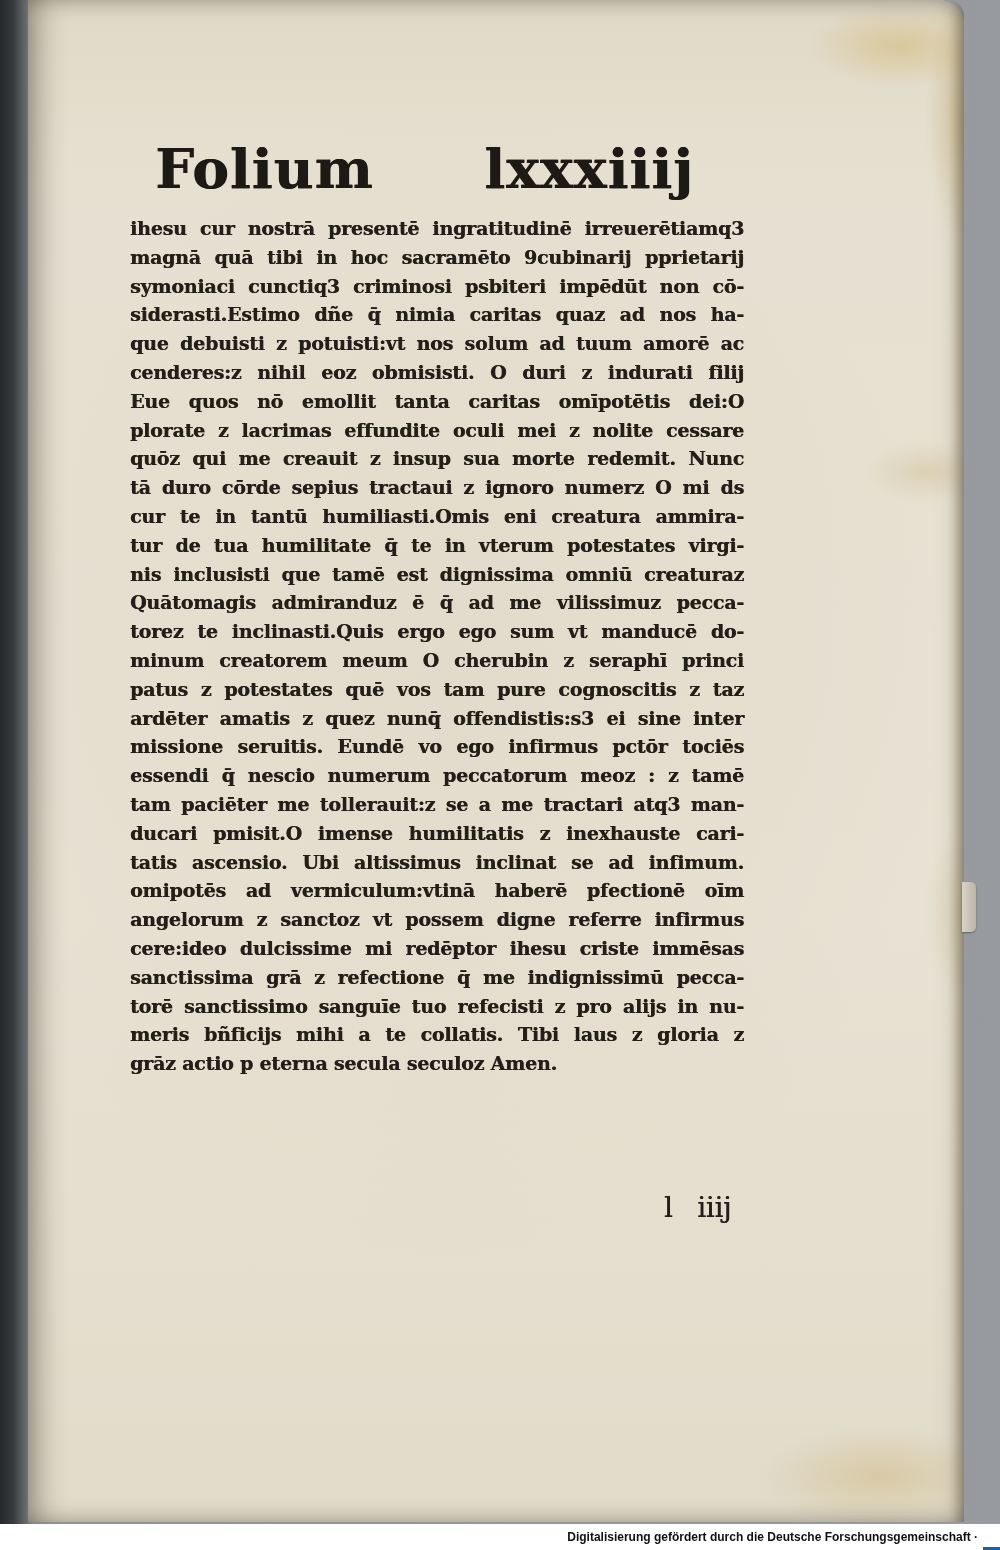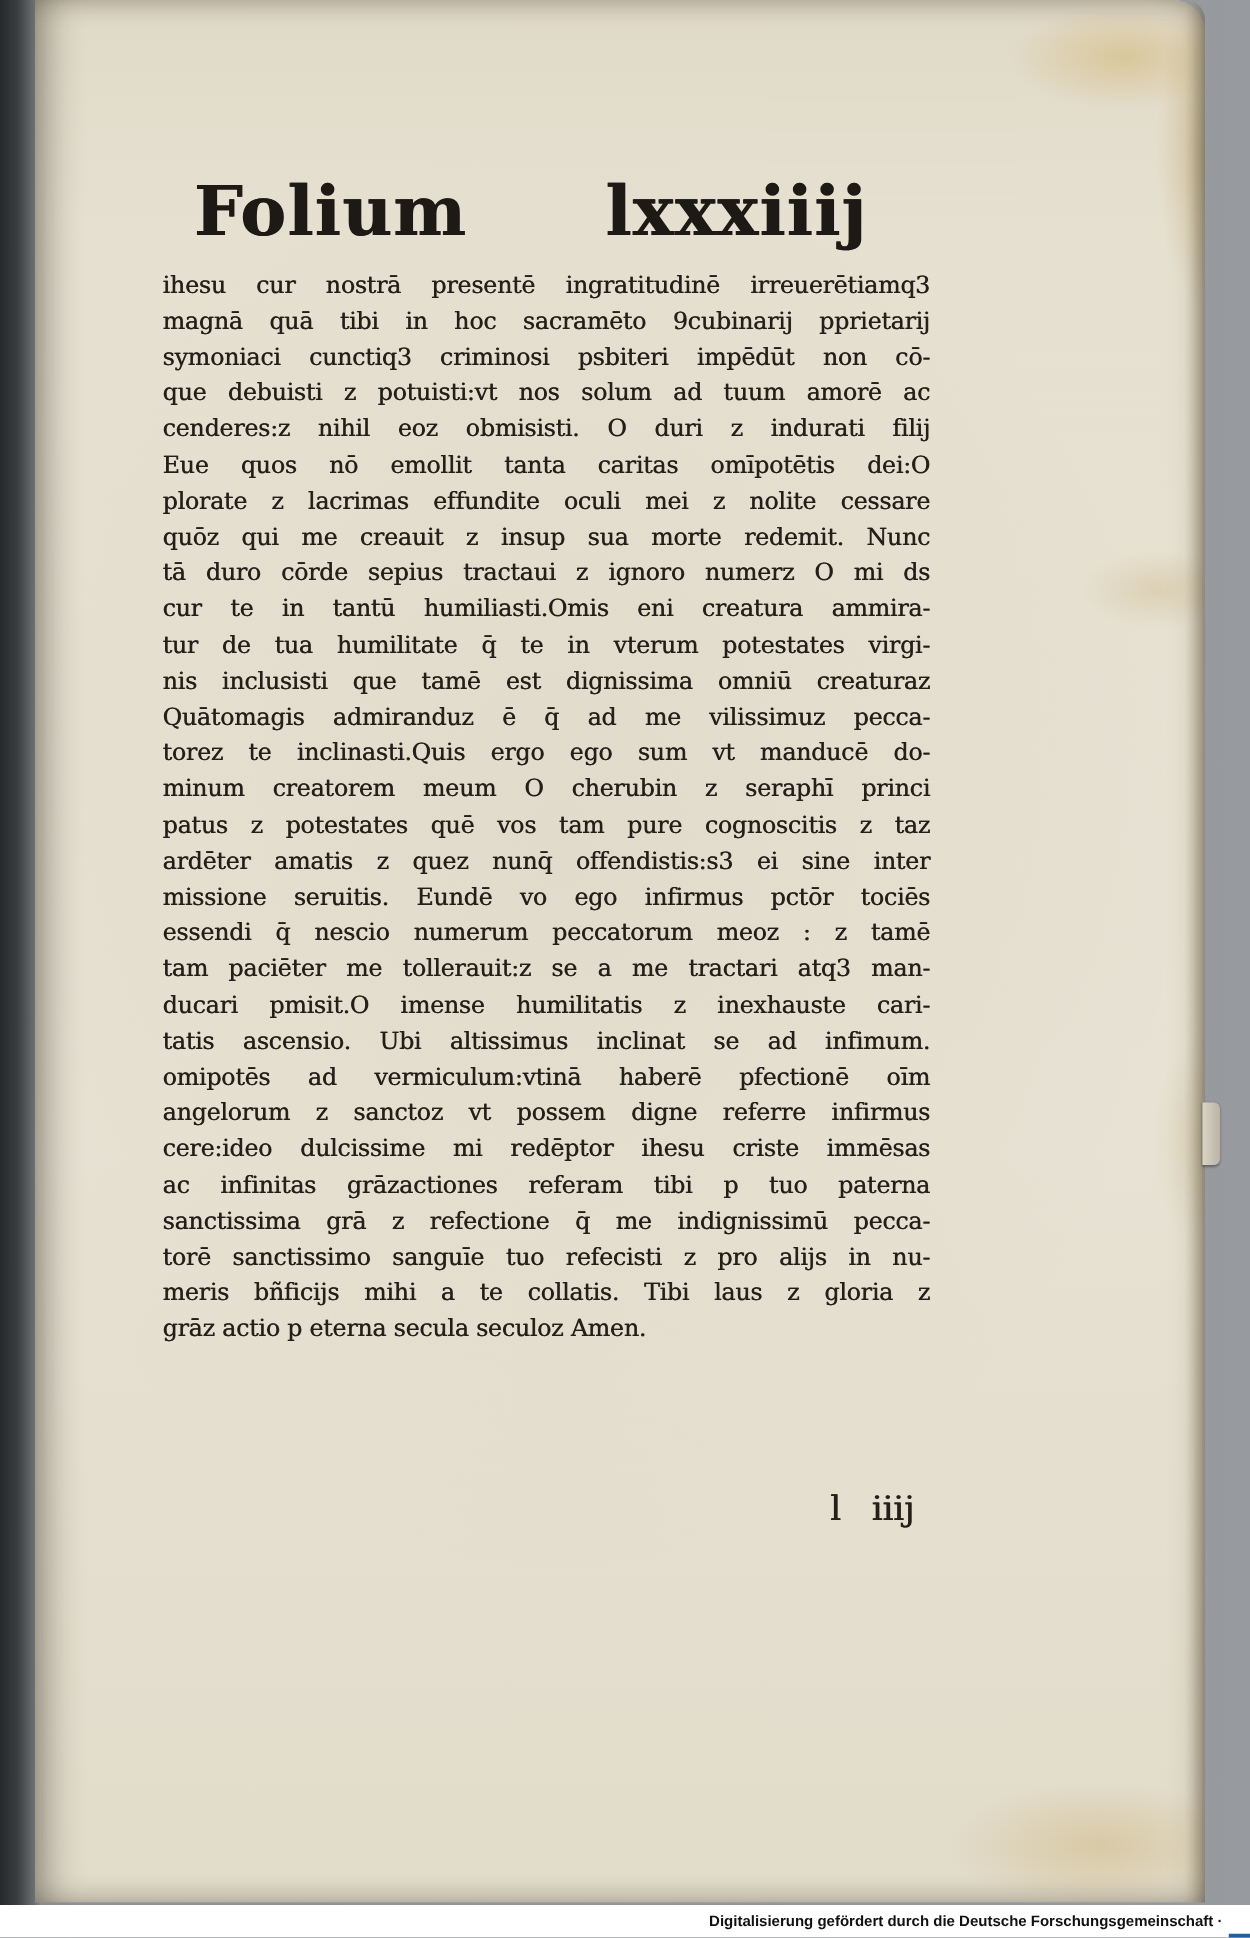--- a/index.html
+++ b/index.html
@@ -73,21 +73,21 @@
     line-height: 62px;
     color: #1d1a15;
     letter-spacing: 1px;
     text-shadow: 0.6px 0 0 #1d1a15;
   }
   
   .body-block {
     position: absolute; left: 102px; top: 214px;
     width: 614px;
     color: #221e18;
-    font-weight: 400;
+    font-weight: 700;
     font-size: 19px;
     line-height: 28.8px;
     letter-spacing: -0.2px;
     text-shadow: 0.4px 0 0 rgba(30,26,20,0.85);
   }
   .tline {
     text-align: justify;
     text-align-last: justify;
     white-space: nowrap;
     overflow: visible;
@@ -145,20 +145,21 @@
 
     <div class="header">
       <span>Folium</span>
       <span>lxxxiiij</span>
     </div>
 
     <div class="body-block">
         <div class="tline">ihesu cur nostrā presentē ingratitudinē irreuerētiamq3</div>
         <div class="tline">magnā quā tibi in hoc sacramēto 9cubinarij pprietarij</div>
         <div class="tline">symoniaci cunctiq3 criminosi psbiteri impēdūt non cō-</div>
+        <div class="tline">siderasti.Estimo dñe q̄ nimia caritas quaz ad nos ha-</div>
         <div class="tline">que debuisti z potuisti:vt nos solum ad tuum amorē ac</div>
         <div class="tline">cenderes:z nihil eoz obmisisti. O duri z indurati filij</div>
         <div class="tline">Eue quos nō emollit tanta caritas omīpotētis dei:O</div>
         <div class="tline">plorate z lacrimas effundite oculi mei z nolite cessare</div>
         <div class="tline">quōz qui me creauit z insup sua morte redemit. Nunc</div>
         <div class="tline">tā duro cōrde sepius tractaui z ignoro numerz O mi ds</div>
         <div class="tline">cur te in tantū humiliasti.Omis eni creatura ammira-</div>
         <div class="tline">tur de tua humilitate q̄ te in vterum potestates virgi-</div>
         <div class="tline">nis inclusisti que tamē est dignissima omniū creaturaz</div>
         <div class="tline">Quātomagis admiranduz ē q̄ ad me vilissimuz pecca-</div>
@@ -167,21 +168,20 @@
         <div class="tline">patus z potestates quē vos tam pure cognoscitis z taz</div>
         <div class="tline">ardēter amatis z quez nunq̄ offendistis:s3 ei sine inter</div>
         <div class="tline">missione seruitis. Eundē vo ego infirmus pctōr tociēs</div>
         <div class="tline">essendi q̄ nescio numerum peccatorum meoz : z tamē</div>
         <div class="tline">tam paciēter me tollerauit:z se a me tractari atq3 man-</div>
         <div class="tline">ducari pmisit.O imense humilitatis z inexhauste cari-</div>
         <div class="tline">tatis ascensio. Ubi altissimus inclinat se ad infimum.</div>
         <div class="tline">omipotēs ad vermiculum:vtinā haberē pfectionē oīm</div>
         <div class="tline">angelorum z sanctoz vt possem digne referre infirmus</div>
         <div class="tline">cere:ideo dulcissime mi redēptor ihesu criste immēsas</div>
-        <div class="tline">ac infinitas grāzactiones referam tibi p tuo paterna</div>
         <div class="tline">sanctissima grā z refectione q̄ me indignissimū pecca-</div>
         <div class="tline">torē sanctissimo sanguīe tuo refecisti z pro alijs in nu-</div>
         <div class="tline">meris bñficijs mihi a te collatis. Tibi laus z gloria z</div>
         <div class="tline">grāz actio p eterna secula seculoz Amen.</div>
       </div>
 
     <div class="signature">l iiij</div>
 
     <div class="page-edge"></div>
     <div class="page-tab"></div>

